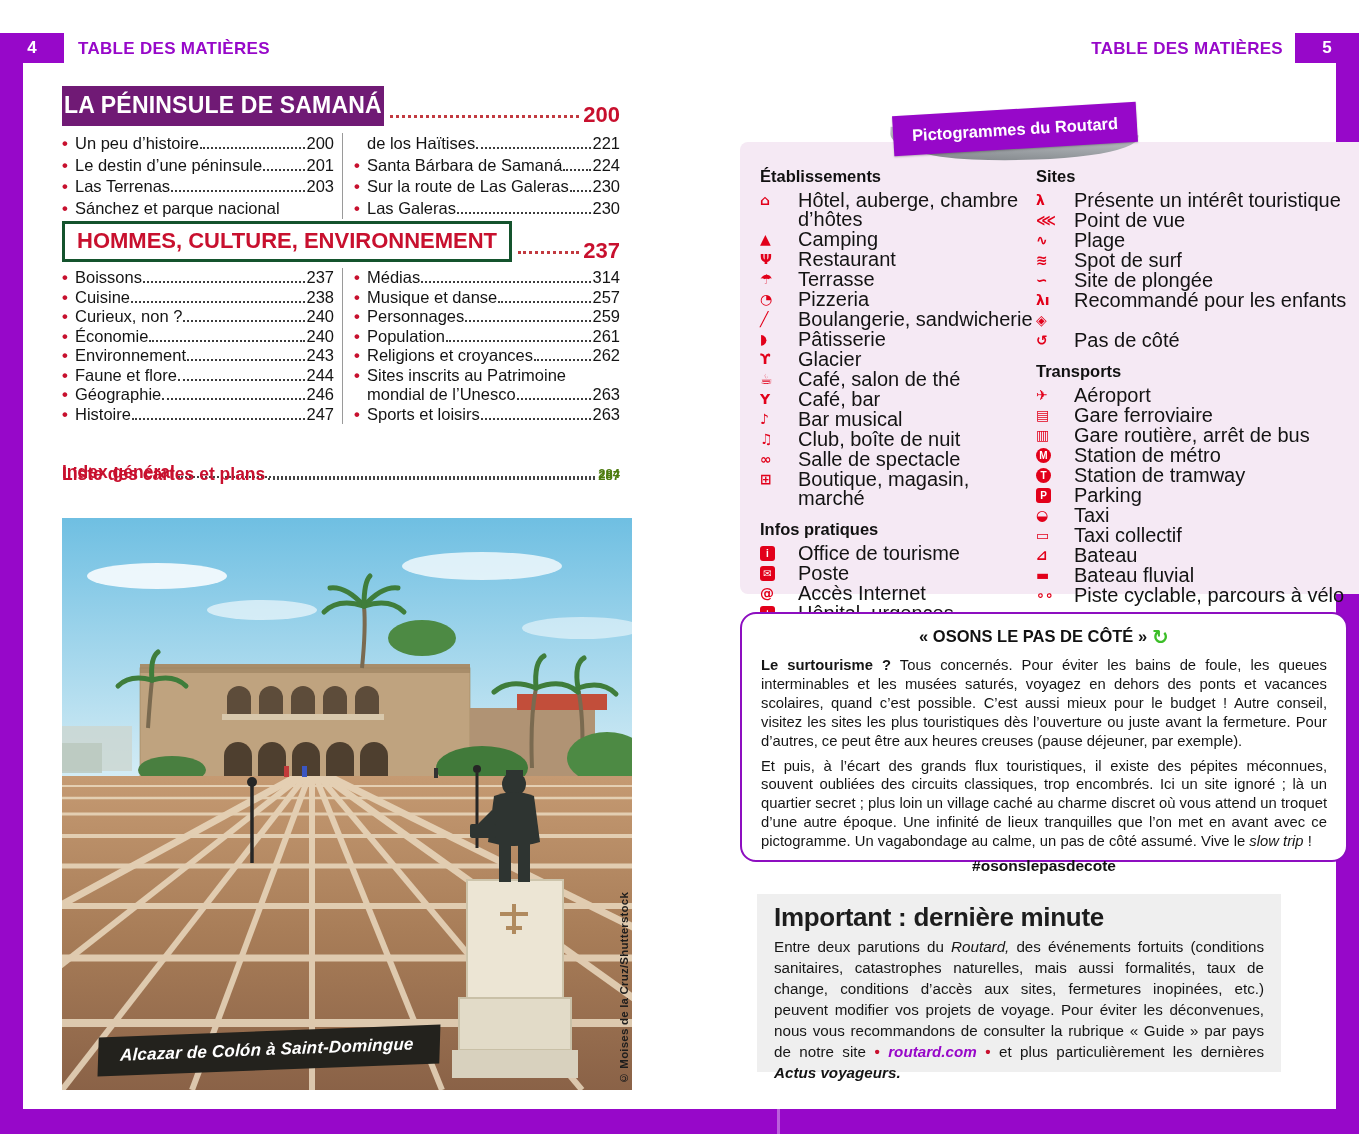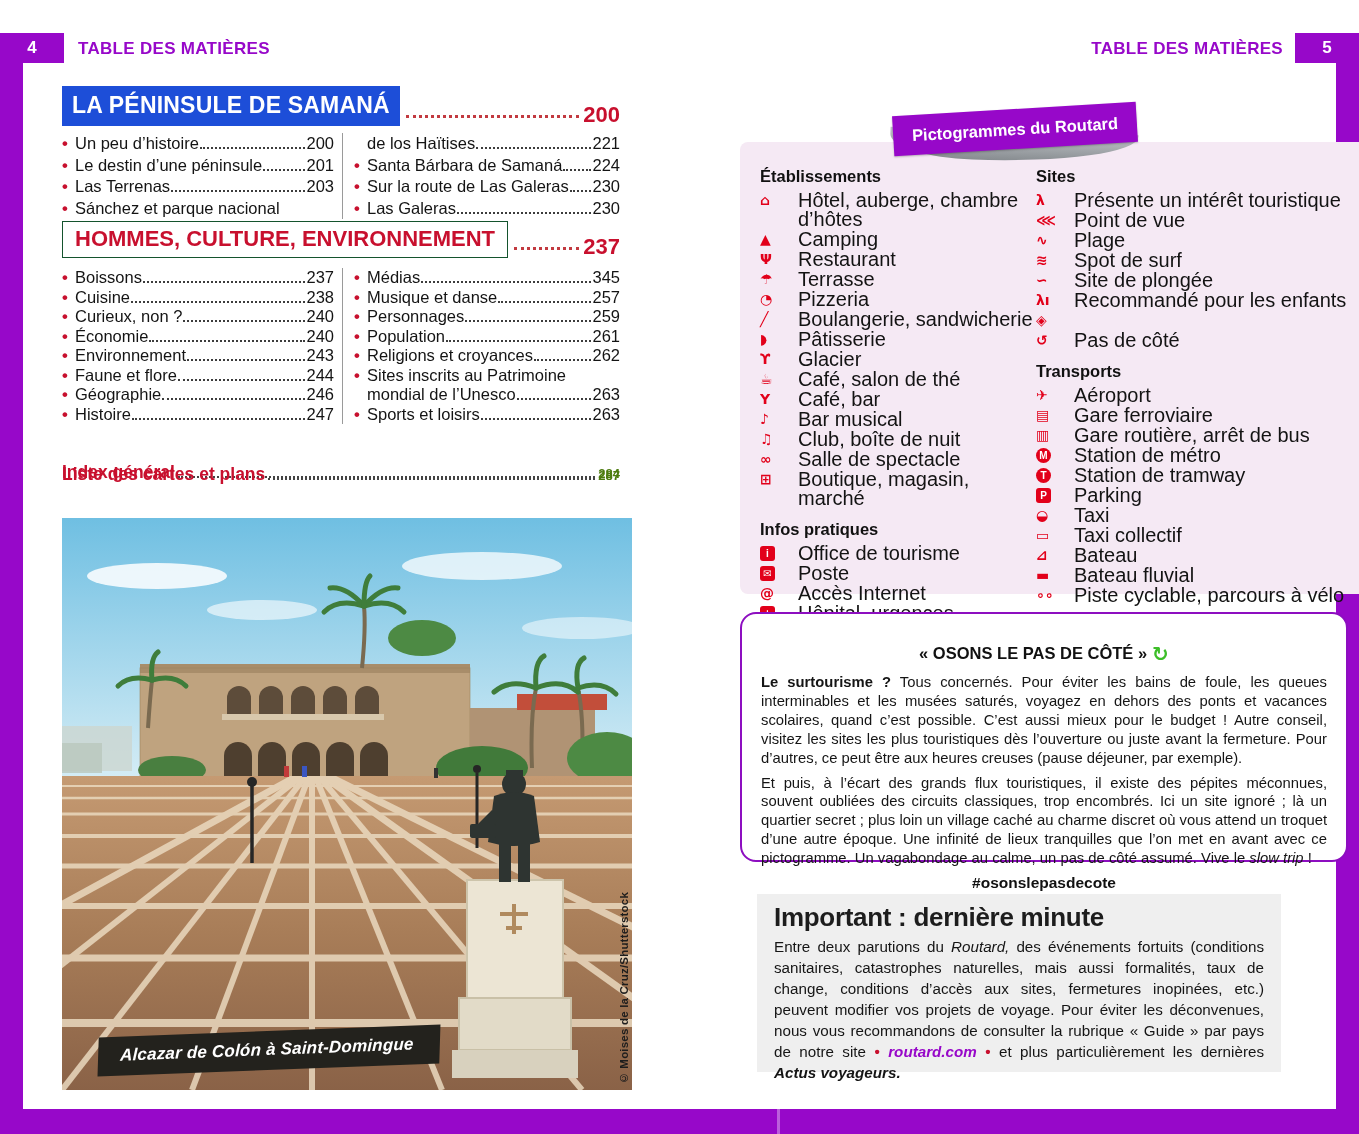--- a/index.html
+++ b/index.html
@@ -17,23 +17,23 @@
   .pgnum{position:absolute;top:33px;width:64px;height:30px;background:#9708c9;color:#fff;
     font-weight:bold;font-size:17px;line-height:30px;text-align:center;}
   .pgnum-left{left:0;}
   .pgnum-right{right:0;}
   .hdr-title{position:absolute;top:39px;font-size:17px;font-weight:bold;color:#9708c9;letter-spacing:.3px;}
   .hdr-left{left:78px;}
   .hdr-right{right:76px;}
 
   
   .sec-row{position:absolute;left:62px;width:558px;display:flex;align-items:flex-end;}
-  .sec-box-filled{background:#1d4ed8;color:#fff;font-size:23px;font-weight:bold;
-    padding:6px 10px 7px;letter-spacing:.2px;white-space:nowrap;}
-  .sec-box-outline{border:1px solid #14532d;color:#c8102e;background:#fff;font-size:22px;font-weight:bold;
+  .sec-box-filled{background:#701a75;color:#fff;font-size:23px;font-weight:bold;
+    padding:6px 2px 7px;letter-spacing:.2px;white-space:nowrap;}
+  .sec-box-outline{border:3px solid #14532d;color:#c8102e;background:#fff;font-size:22px;font-weight:bold;
     padding:4px 12px 5px;white-space:nowrap;}
   .sec-leader{flex:1;border-bottom:3px dotted #c23a40;margin:0 4px 8px 6px;min-width:14px;}
   .sec-num{font-size:22px;font-weight:bold;color:#c8102e;line-height:1;}
 
   .toc-list{position:absolute;left:62px;width:558px;display:flex;}
   .toc-col{width:272px;}
   .toc-col + .toc-col{flex:1;border-left:1.5px solid #9a9a9a;padding-left:11px;margin-left:8px;width:auto;}
   .toc-row{display:flex;align-items:baseline;font-size:16.5px;color:#141414;}
   #toc-list-1 .toc-row{line-height:21.5px;}
   #toc-list-2 .toc-row{line-height:19.5px;}
@@ -73,21 +73,21 @@
   .pglyph{flex:0 0 38px;color:#e2001a;font-family:"DejaVu Sans",sans-serif;font-size:14px;
     font-weight:bold;line-height:19px;}
   .pbadge{flex:0 0 15px;margin-right:23px;background:#e2001a;color:#fff;text-align:center;
     font-size:10px;font-weight:bold;height:15px;line-height:15px;margin-top:2px;}
   .bcircle{border-radius:50%;}
   .bsquare{border-radius:3px;}
   .plabel{font-size:20px;color:#131313;line-height:19px;}
 
   
   .osons{position:absolute;left:740px;top:612px;width:608px;height:250px;box-sizing:border-box;
-    border:2.5px solid #8d0ec0;border-radius:16px;background:#fff;padding:28px 19px 6px;}
+    border:2.5px solid #8d0ec0;border-radius:16px;background:#fff;padding:11px 19px 6px;}
   .osons-title{text-align:center;font-size:16.5px;font-weight:bold;color:#111;margin-bottom:7px;}
   .green-arrow{color:#3dbe29;font-size:20px;font-weight:bold;vertical-align:-2px;
     font-family:"DejaVu Sans",sans-serif;margin-left:5px;}
   .osons p{margin:0 0 6px 0;font-size:14.8px;line-height:18.9px;text-align:justify;color:#151515;}
   .osons .lead{font-weight:bold;}
   .osons .it{font-style:italic;}
   .hashtag{text-align:center;font-size:15.5px;font-weight:bold;color:#111;margin-top:3px;}
 
   
   .important{position:absolute;left:757px;top:894px;width:524px;height:178px;box-sizing:border-box;
@@ -224,21 +224,21 @@
         <span class="tlabel">Histoire</span>
         <span class="tleader"></span>
         <span class="tpage">247</span>
       </div>
     </div>
   <div class="toc-col" id="s2c2">
       <div class="toc-row">
         <span class="tbullet">•</span>
         <span class="tlabel">Médias</span>
         <span class="tleader"></span>
-        <span class="tpage">345</span>
+        <span class="tpage">314</span>
       </div>
       <div class="toc-row">
         <span class="tbullet">•</span>
         <span class="tlabel">Musique et danse</span>
         <span class="tleader"></span>
         <span class="tpage">257</span>
       </div>
       <div class="toc-row">
         <span class="tbullet">•</span>
         <span class="tlabel">Personnages</span>

